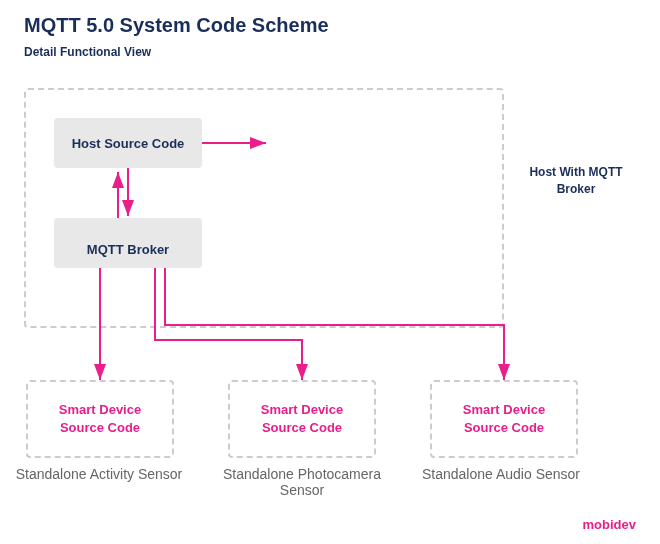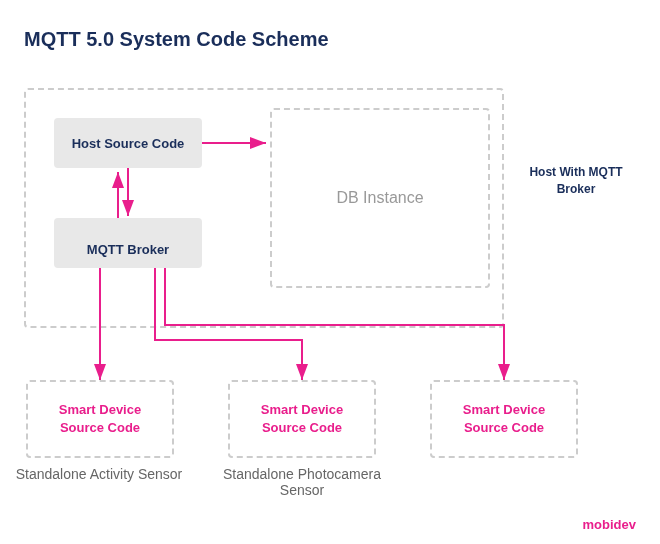--- a/index.html
+++ b/index.html
@@ -8,21 +8,21 @@
       height: 544px;
       background: #fff;
       font-family: Arial, sans-serif;
       overflow: hidden;
       position: relative;
     }
 
     .page {
       width: 660px;
       height: 544px;
-      padding: 28px 24px 10px 24px;
+      padding: 14px 24px 10px 24px;
       position: relative;
     }
 
     .main-title {
       font-size: 20px;
       font-weight: 700;
       color: #1a2e5a;
       margin-bottom: 8px;
     }
 
@@ -179,28 +179,26 @@
     .mobidev-logo span {
       color: #e91e8c;
     }
   </style>
 </head>
 <body>
 
 <div class="page">
 
   <div class="main-title">MQTT 5.0 System Code Scheme</div>
+  <div class="subtitle">Detail Functional View</div>
 
   <div class="outer-box"></div>
 
   <div class="outer-label">Host With MQTT Broker</div>
 
-  <div class="db-box">
-    <span class="db-label">DB Instance</span>
-  </div>
 
   <div class="host-source-box">
     <span class="host-source-label">Host Source Code</span>
   </div>
 
   <div class="mqtt-broker-box">
     <span class="mqtt-broker-label">MQTT Broker</span>
   </div>
 
   <div class="smart-device-box smart-device-1">
@@ -208,20 +206,21 @@
   </div>
   <div class="smart-device-box smart-device-2">
     <span class="smart-device-label">Smart Device<br>Source Code</span>
   </div>
   <div class="smart-device-box smart-device-3">
     <span class="smart-device-label">Smart Device<br>Source Code</span>
   </div>
 
   <div class="sensor-label sensor-1">Standalone Activity Sensor</div>
   <div class="sensor-label sensor-2">Standalone Photocamera Sensor</div>
+  <div class="sensor-label sensor-3">Standalone Audio Sensor</div>
 
   <svg class="arrows-svg">
     <defs>
       <marker id="arrowhead-pink" markerWidth="8" markerHeight="6" refX="8" refY="3" orient="auto">
         <polygon points="0 0, 8 3, 0 6" fill="#e91e8c"></polygon>
       </marker>
       <marker id="arrowhead-pink-up" markerWidth="8" markerHeight="6" refX="0" refY="3" orient="auto">
         <polygon points="8 0, 0 3, 8 6" fill="#e91e8c"></polygon>
       </marker>
     </defs>

